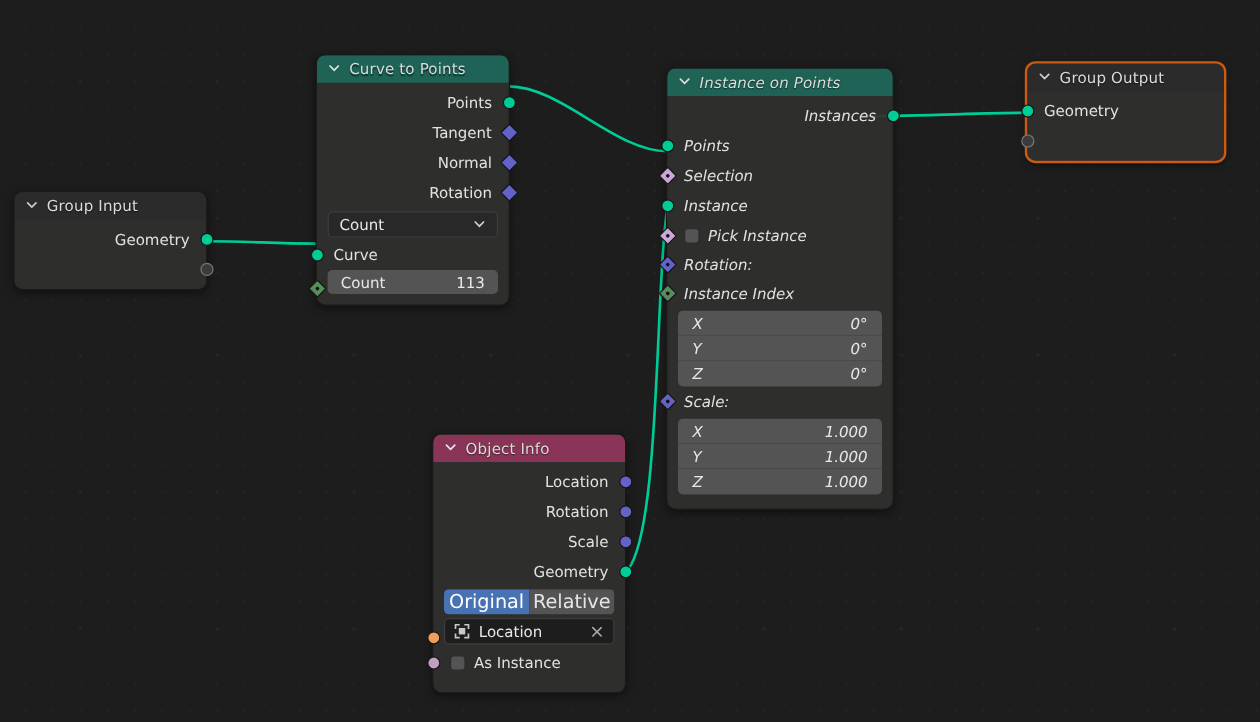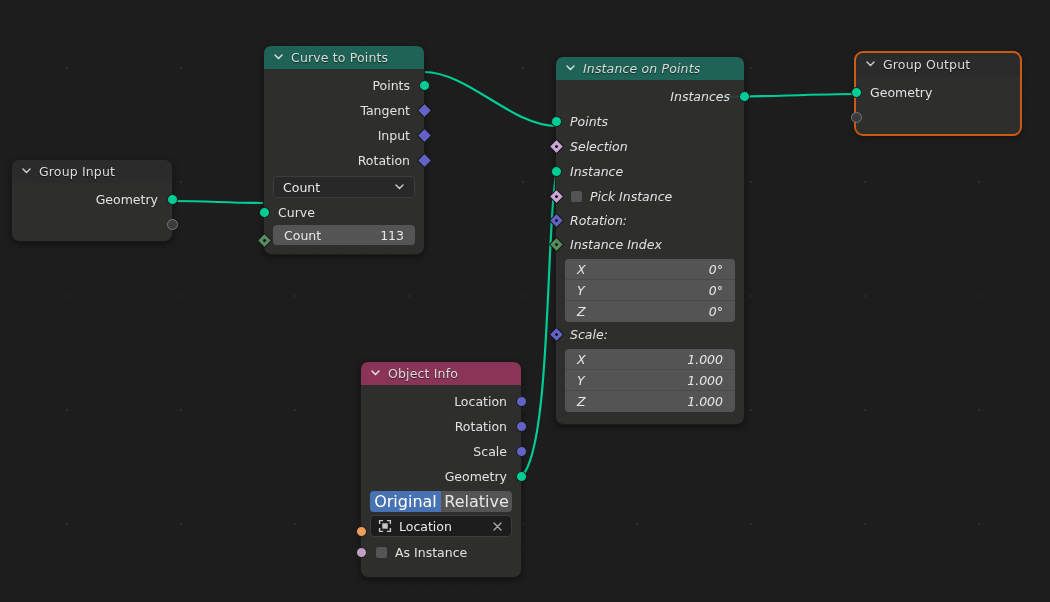--- a/index.html
+++ b/index.html
@@ -200,21 +200,21 @@
       <div class="row out">
         <span class="sock circ right" style="background:#00cc96;"></span>
         <span>Points</span>
       </div>
       <div class="row out">
         <span class="sock diam right" style="background:#6363c7;"></span>
         <span>Tangent</span>
       </div>
       <div class="row out">
         <span class="sock diam right" style="background:#6363c7;"></span>
-        <span>Input</span>
+        <span>Normal</span>
       </div>
       <div class="row out">
         <span class="sock diam right" style="background:#6363c7;"></span>
         <span>Rotation</span>
       </div>
       <div class="dropdown">
         <span>Count</span>
         <span>
           <svg width="11" height="11" viewBox="0 0 11 11">
               <path d="M2 4 L5.5 7.5 L9 4" fill="none" stroke="#cfcfcf" stroke-width="1.4" stroke-linecap="round"></path>

